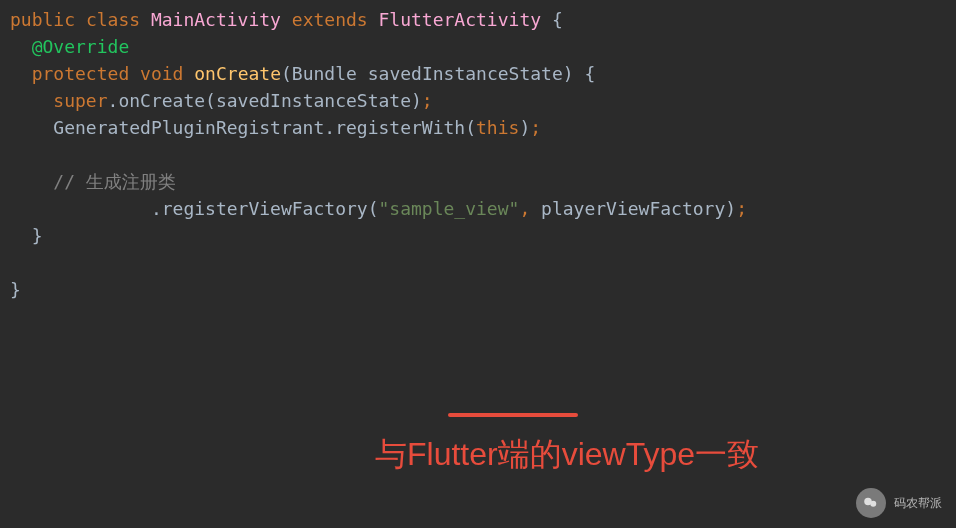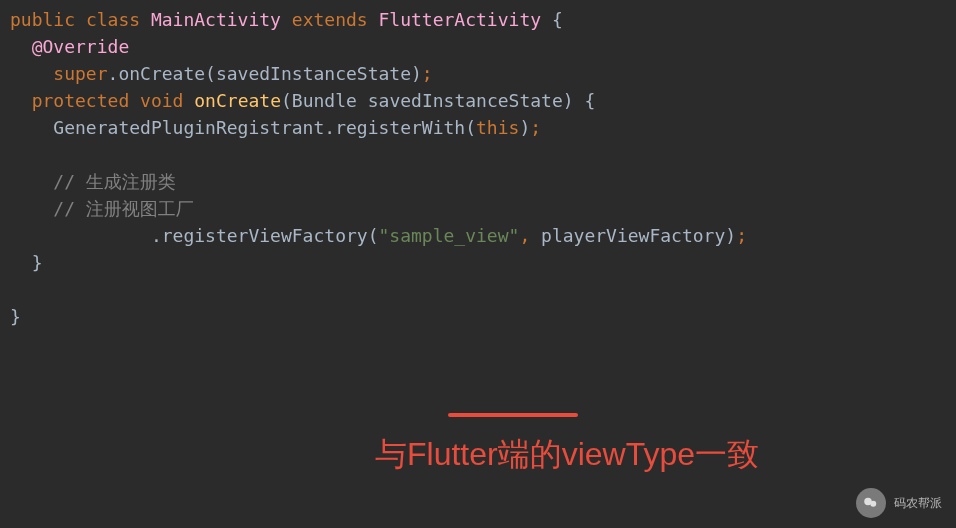--- a/index.html
+++ b/index.html
@@ -21,21 +21,21 @@
     }
     .code-line {
       white-space: pre;
     }
     .keyword { color: #cc7832; }
     .class-name { color: #f9a8d4; }
     .type-name { color: #a9b7c6; }
     .method { color: #ffc66d; }
     .string { color: #6a8759; }
     .comment { color: #808080; }
-    .annotation { color: #f9a8d4; }
+    .annotation { color: #22c55e; }
     .ident { color: #a9b7c6; }
     .punct { color: #a9b7c6; }
     .this-kw { color: #cc7832; }
     .new-kw { color: #cc7832; }
     .highlight-string { color: #6a8759; position: relative; }
     .underline-red {
       position: absolute;
       height: 4px;
       background: #e74c3c;
       border-radius: 2px;
@@ -67,26 +67,25 @@
       align-items: center;
       justify-content: center;
     }
   </style>
 </head>
 <body>
 
 <div>
 <div class="code-line"><span class="keyword">public</span> <span class="keyword">class</span> <span class="class-name">MainActivity</span> <span class="keyword">extends</span> <span class="class-name">FlutterActivity</span> <span class="punct">{</span></div>
 <div class="code-line">  <span class="annotation">@Override</span></div>
+<div class="code-line">  <span class="keyword">protected</span> <span class="keyword">void</span> <span class="method">onCreate</span><span class="punct">(</span><span class="type-name">Bundle</span> <span class="ident">savedInstanceState</span><span class="punct">)</span> <span class="punct">{</span></div>
 <div class="code-line">    <span class="keyword">super</span><span class="punct">.</span><span class="ident">onCreate</span><span class="punct">(</span><span class="ident">savedInstanceState</span><span class="punct">)</span><span class="keyword">;</span></div>
-<div class="code-line">  <span class="keyword">protected</span> <span class="keyword">void</span> <span class="method">onCreate</span><span class="punct">(</span><span class="type-name">Bundle</span> <span class="ident">savedInstanceState</span><span class="punct">)</span> <span class="punct">{</span></div>
 <div class="code-line">    <span class="ident">GeneratedPluginRegistrant</span><span class="punct">.</span><span class="ident">registerWith</span><span class="punct">(</span><span class="this-kw">this</span><span class="punct">)</span><span class="keyword">;</span></div>
 <div class="code-line">    </div>
 <div class="code-line">    <span class="comment">// 生成注册类</span></div>
-<div class="code-line">    <span class="comment">// 注册视图工厂</span></div>
 <div class="code-line">             <span class="punct">.</span><span class="ident">registerViewFactory</span><span class="punct">(</span><span class="highlight-string">"sample_view"</span><span class="keyword">,</span> <span class="ident">playerViewFactory</span><span class="punct">)</span><span class="keyword">;</span></div>
 <div class="code-line">  <span class="punct">}</span></div>
 <div class="code-line"> </div>
 <div class="code-line"><span class="punct">}</span></div>
 </div>
 
 <div class="underline-red" style="left:448px; top:413px; width:130px;"></div>
 
 <div class="annotation-text" style="left:375px; top:430px;">与Flutter端的viewType一致</div>
 

